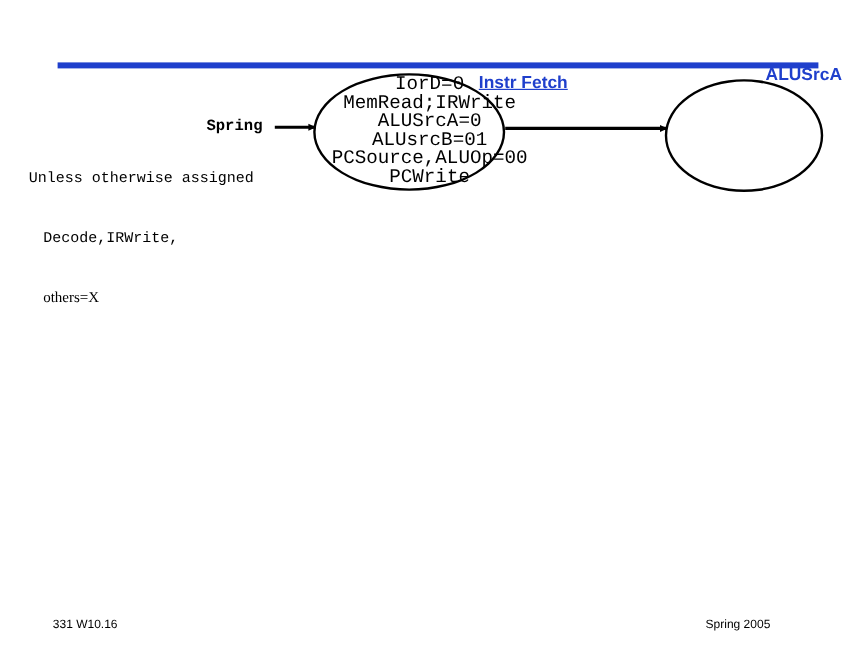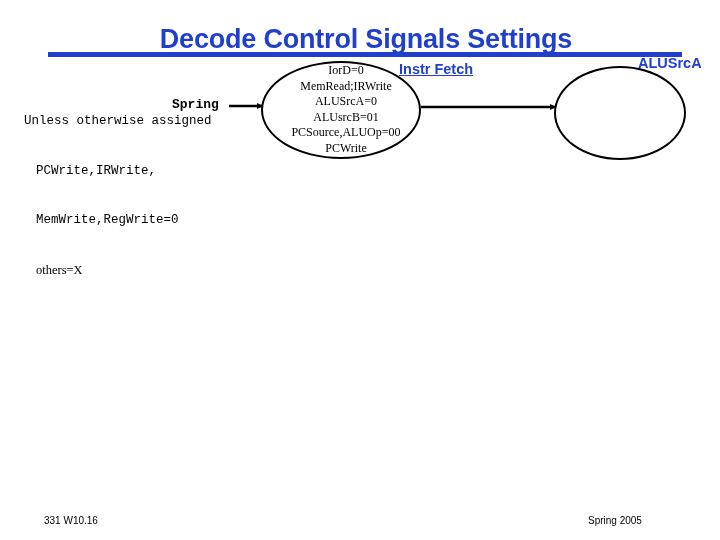--- a/index.html
+++ b/index.html
@@ -44,21 +44,21 @@
   #note {
     position: absolute;
     left: 24px;
     top: 80px;
     font-family: "Liberation Mono", "DejaVu Sans Mono", monospace;
     font-size: 12.5px;
     line-height: 16.5px;
     color: #000000;
     white-space: pre;
   }
-  #note .l1 { padding-left: 0px; }
+  #note .l1 { padding-left: 0px; margin-top: 28px; }
   #note .l2 { padding-left: 12px; }
   #note .l3 { padding-left: 12px; }
   #note .l4 { padding-left: 12px; font-family: Liberation Serif, serif; }
 
   
   #start-label {
     position: absolute;
     left: 172px;
     top: 97px;
     font-family: "Liberation Mono", "DejaVu Sans Mono", monospace;
@@ -93,26 +93,26 @@
     height: 98px;
   }
   #state-decode {
     left: 554px;
     top: 66px;
     width: 132px;
     height: 94px;
   }
   #state-fetch-text {
     position: absolute;
-    left: 258px;
+    left: 270px;
     top: 63px;
     width: 176px;
     text-align: center;
-    font-family: Liberation Serif, serif;
-    font-size: 12px;
+    font-family: Liberation Mono, monospace;
+    font-size: 16px;
     line-height: 15.6px;
     color: #000000;
     white-space: nowrap;
   }
   #state-decode-text {
     position: absolute;
     left: 554px;
     top: 95px;
     width: 132px;
     text-align: center;
@@ -147,27 +147,25 @@
     white-space: nowrap;
   }
   #footer-left { left: 28px; margin-left: 16px; }
   #footer-right { left: 588px; }
 </style>
 </head>
 <body>
 
 <div id="slide">
 
-  <div id="title">Decode Control Signals Settings</div>
   <div id="title-rule"></div>
 
   <div id="note">
     <div class="l1">Unless otherwise assigned</div>
-    <div class="l2">PCWrite,IRWrite,</div>
-    <div class="l3">MemWrite,RegWrite=0</div>
+    <div class="l2">Decode,IRWrite,</div>
     <div class="l4">others=X</div>
   </div>
 
   <div id="start-label">Spring</div>
 
   <svg id="wires" viewBox="0 0 720 540" width="720" height="540">
     <defs>
       <marker id="ah" markerWidth="7" markerHeight="7" refX="6" refY="3.5" orient="auto" markerUnits="userSpaceOnUse">
         <path d="M0,0.6 L6.4,3.5 L0,6.4 z" fill="#000000"></path>
       </marker>

